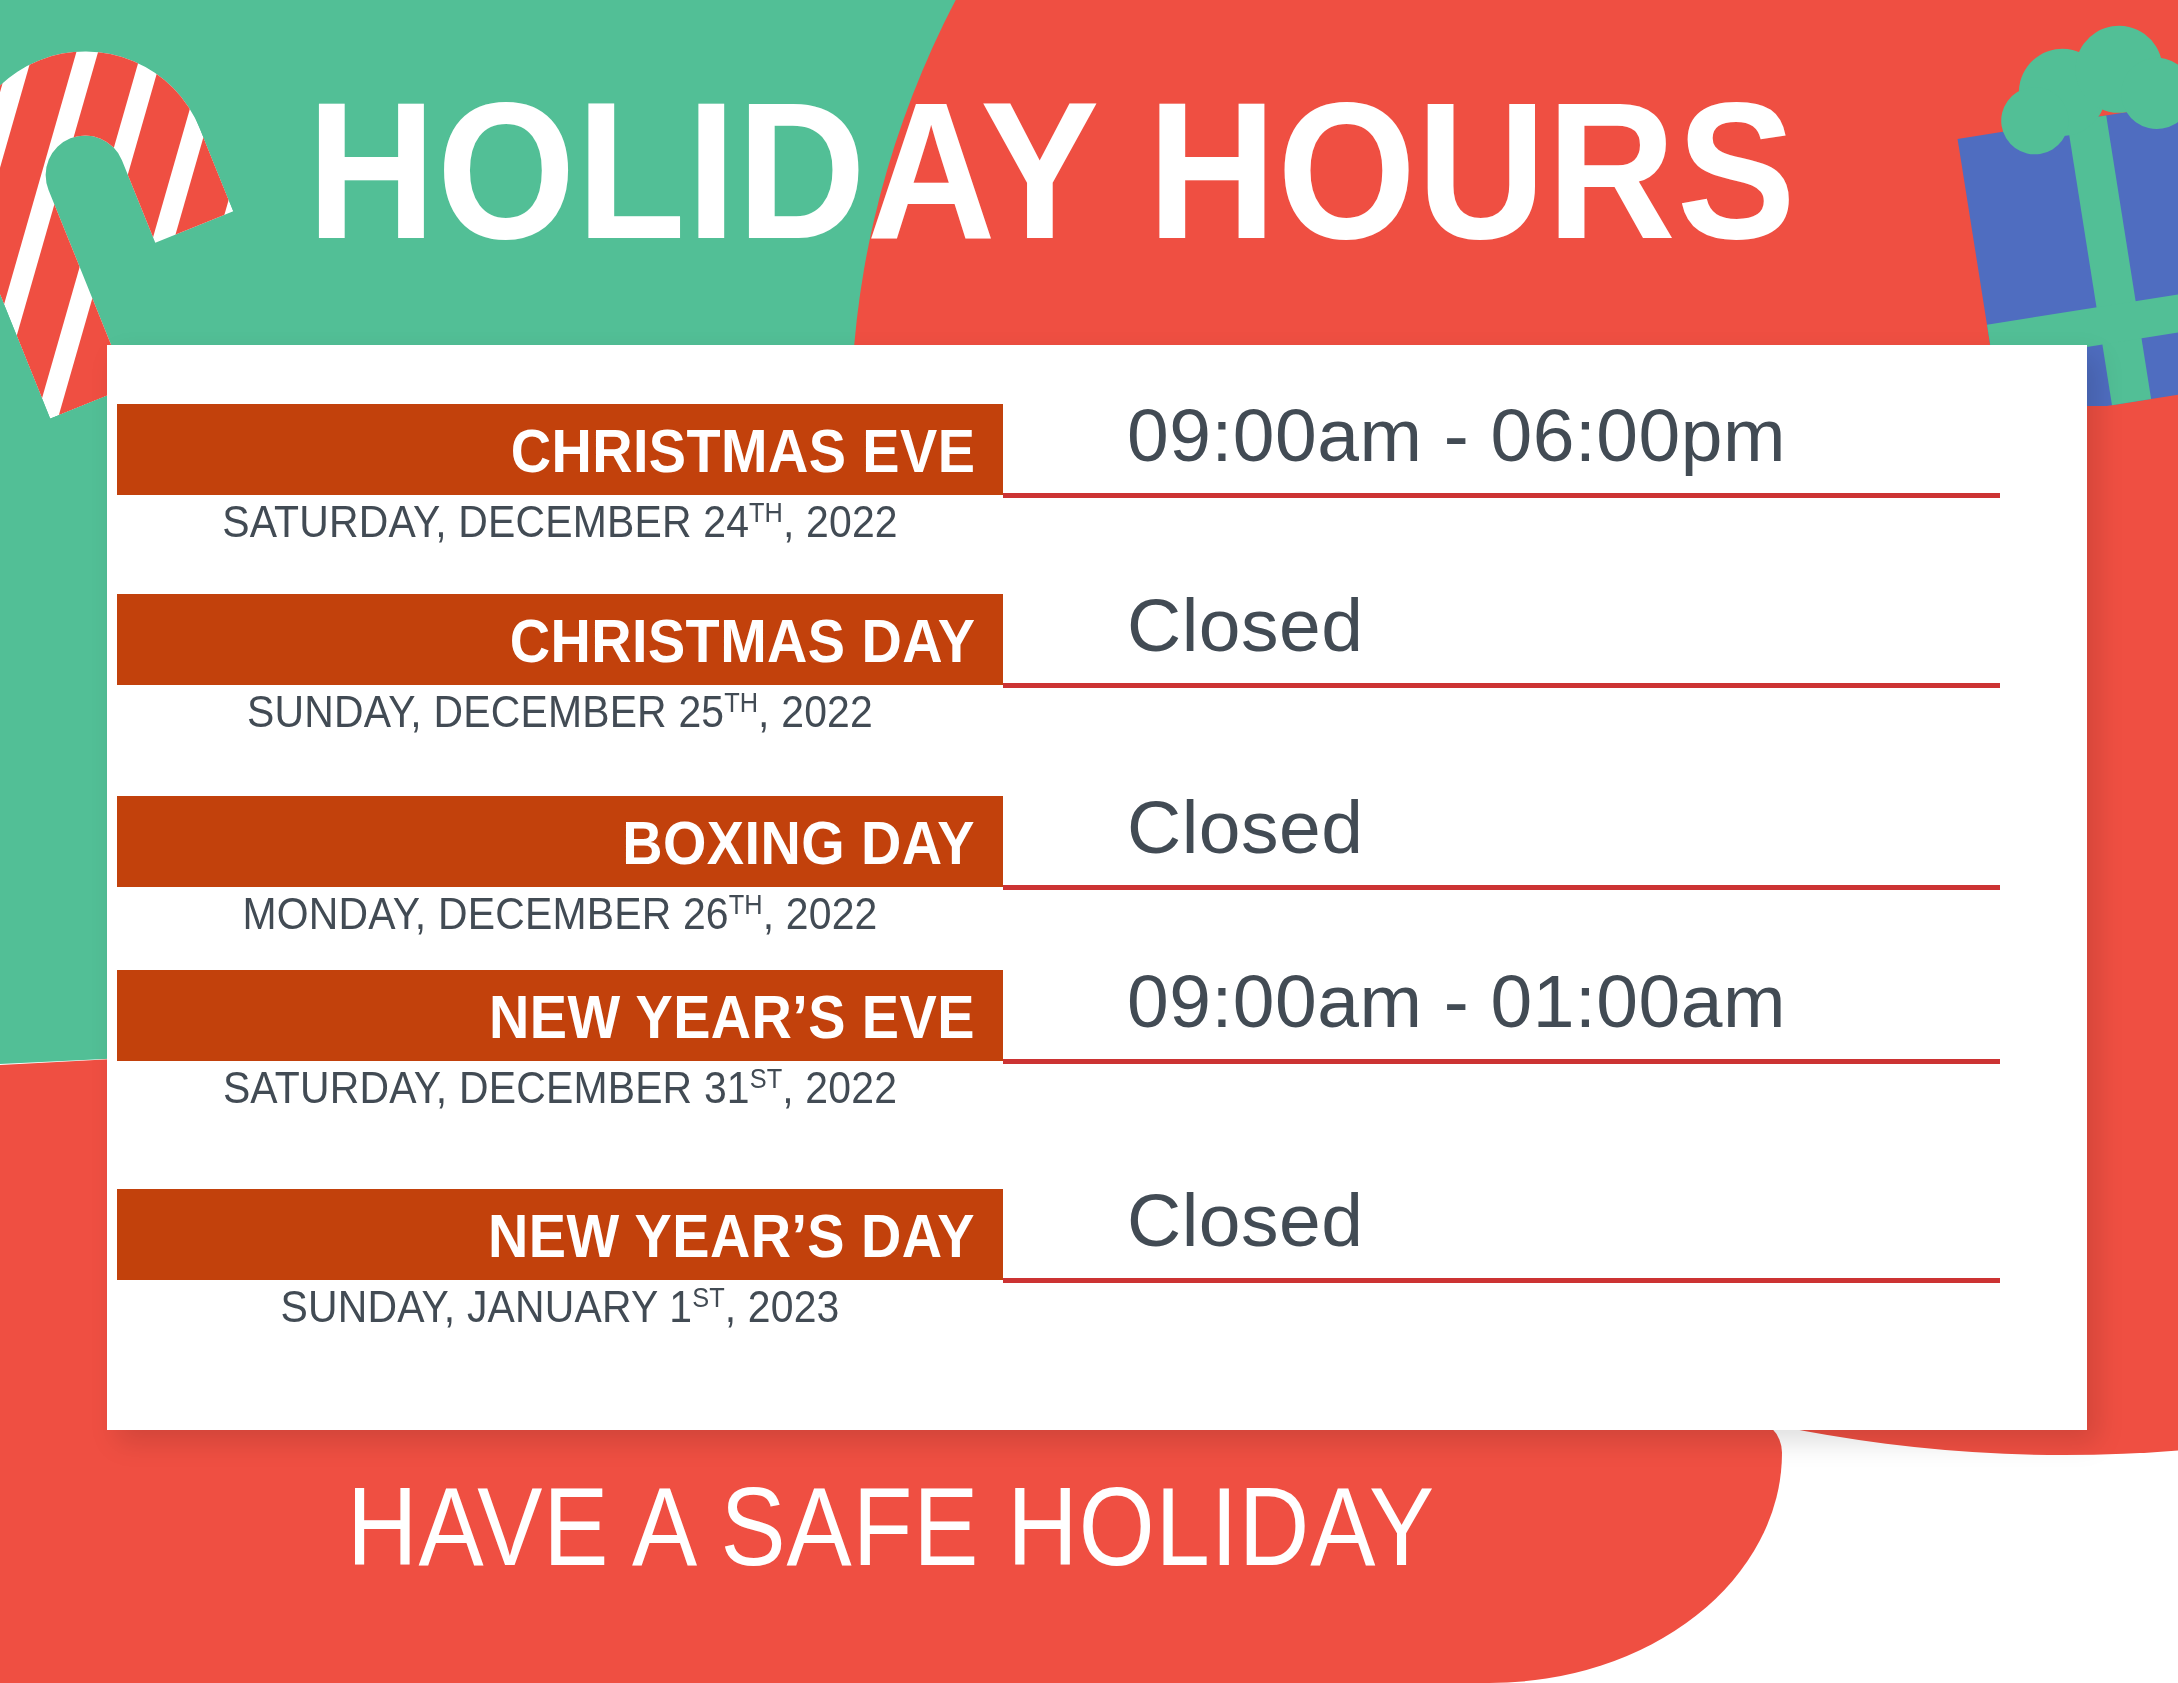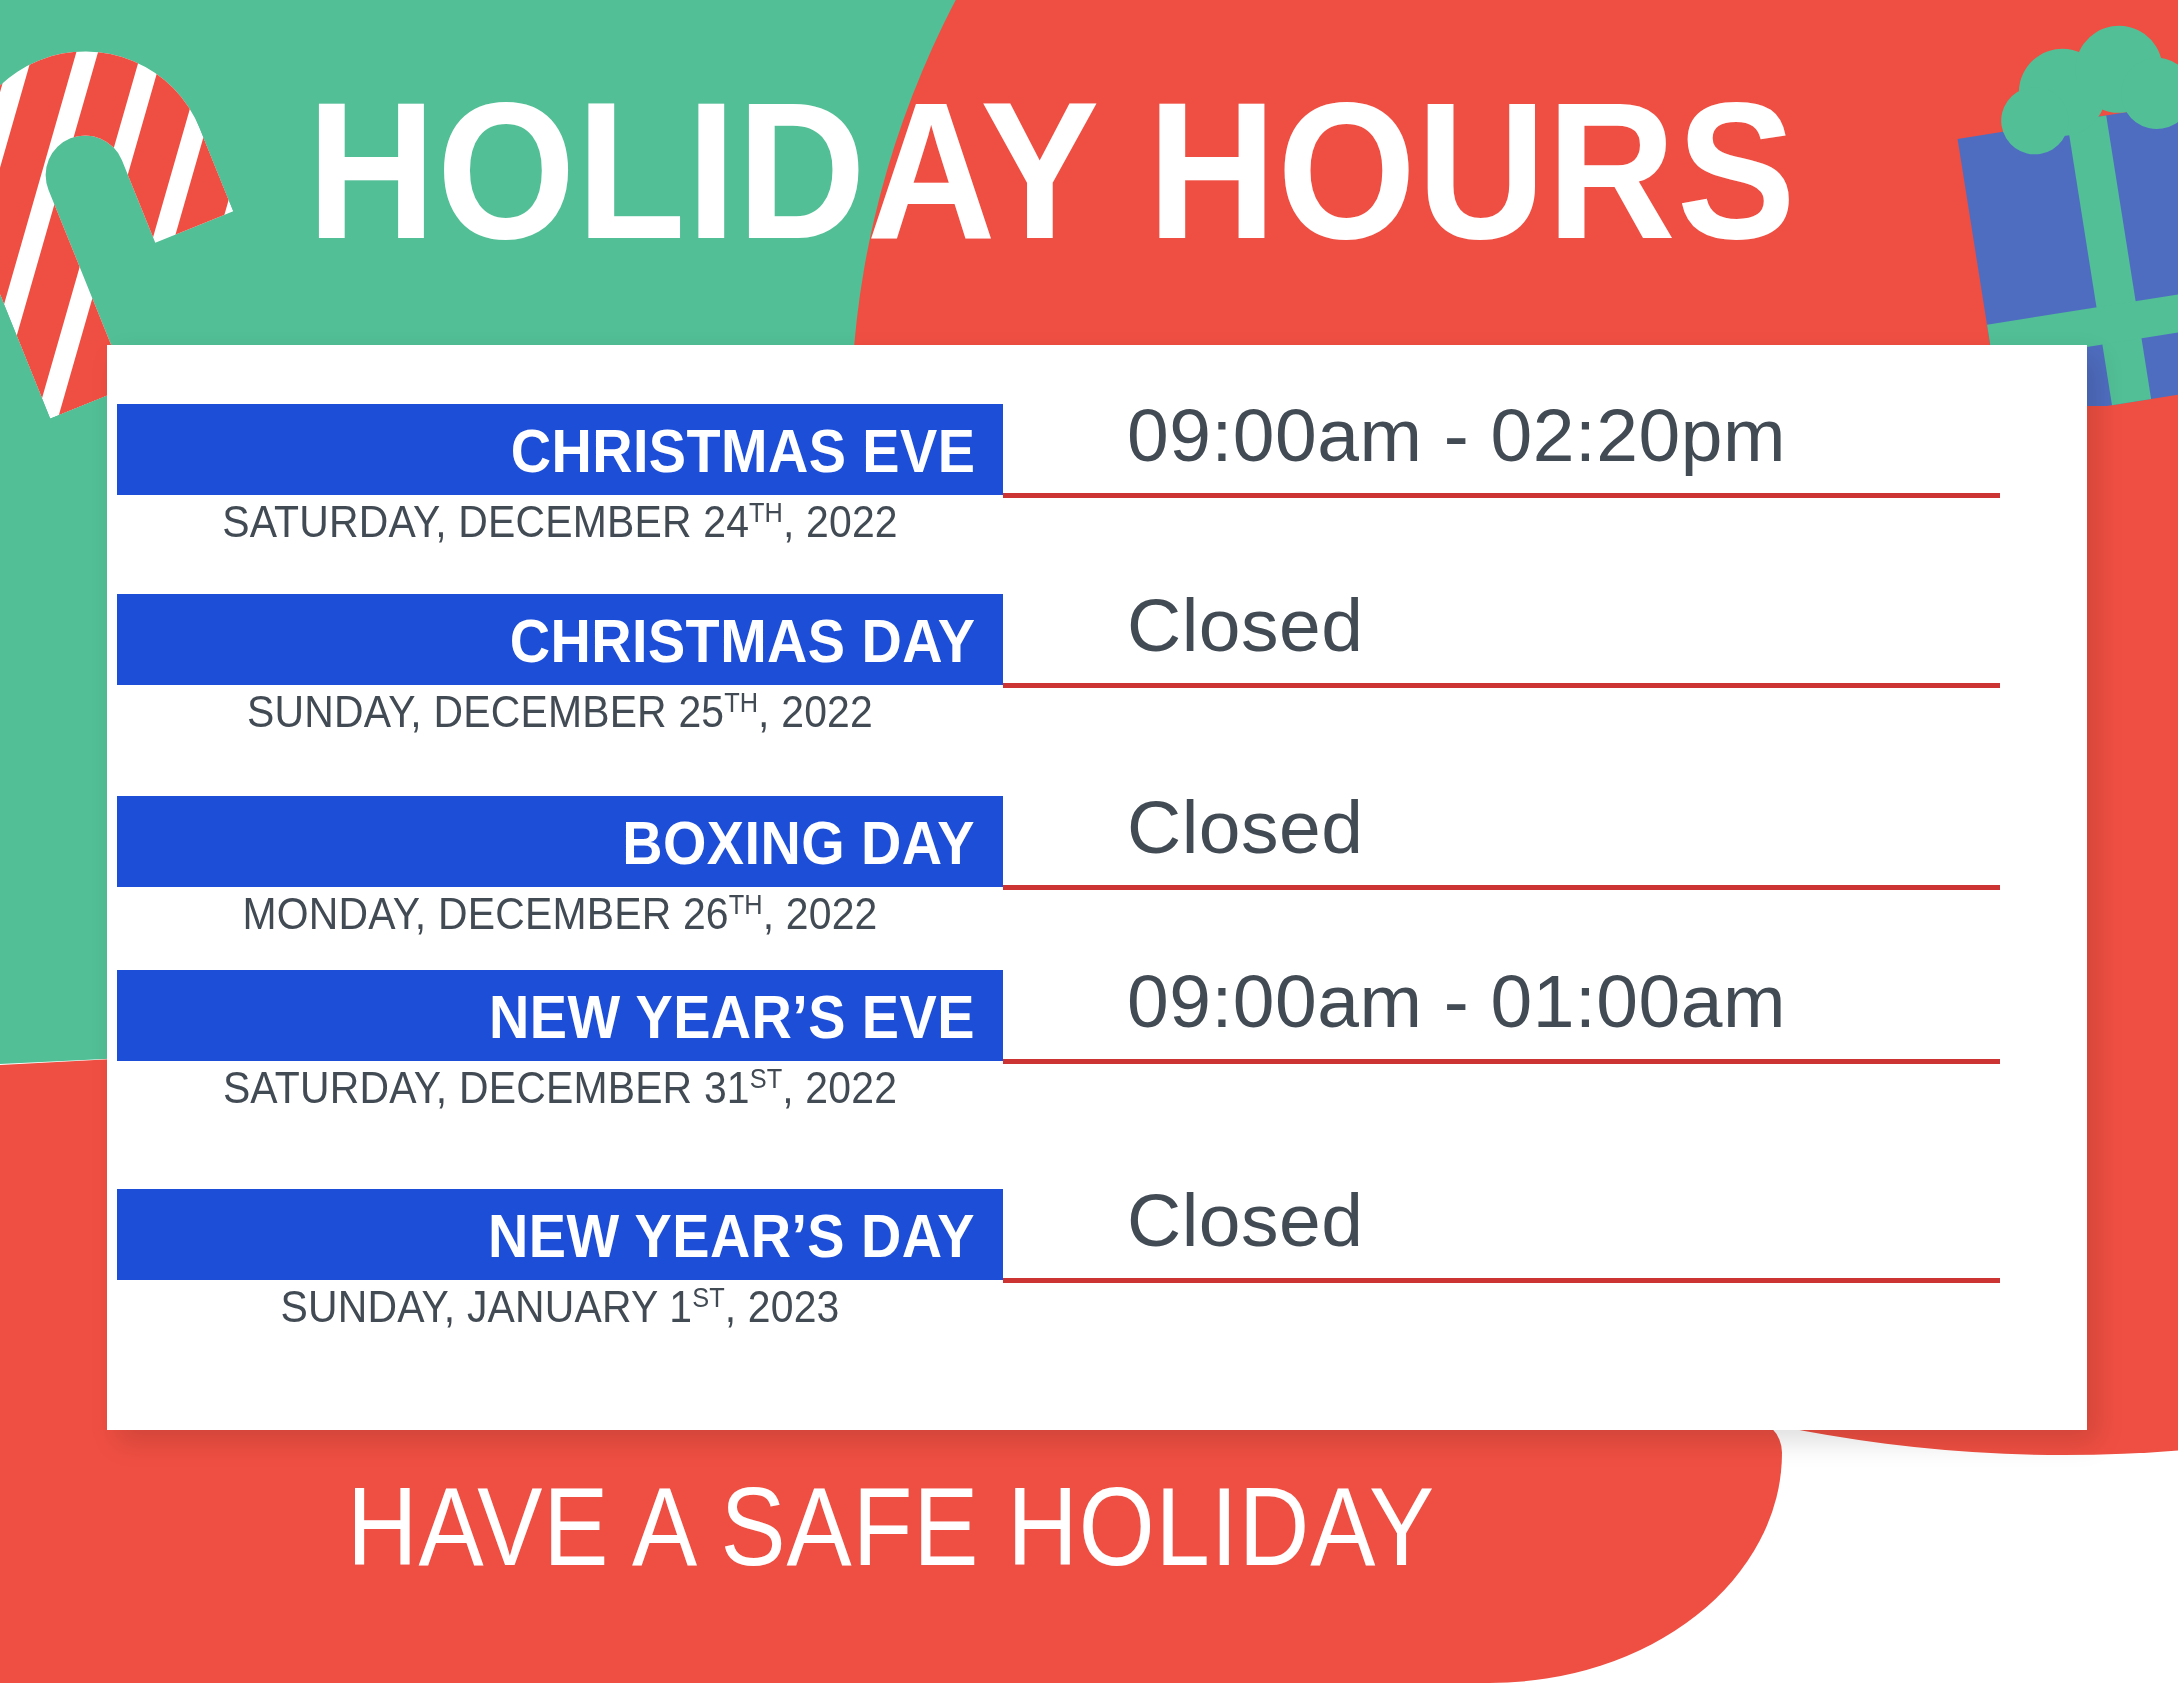--- a/index.html
+++ b/index.html
@@ -130,21 +130,21 @@
   .row-2 { top: 451px; padding-left: 41px; }
   .row-3 { top: 625px; }
   .row-4 { top: 844px; }
 
   .label-bar {
     position: absolute;
     left: 10px;
     top: 0;
     width: 886px;
     height: 91px;
-    background: #1d4ed8;
+    background: #c2410c;
   }
   .label-text {
     position: absolute;
     right: 28px;
     top: 50%;
     transform: translateY(-50%) scaleX(0.90);
     transform-origin: right center;
     color: #ffffff;
     font-size: 62px;
     font-weight: 700;
@@ -261,21 +261,21 @@
 
   <div class="title">HOLIDAY HOURS</div>
 
   <div class="rows">
 
     <div class="row row-0">
       <div class="label-bar">
         <span class="label-text">CHRISTMAS EVE</span>
       </div>
       <div class="date-text"><span>SATURDAY, DECEMBER 24</span><sup>TH</sup><span>, 2022</span></div>
-      <div class="hours-text">09:00am - 02:20pm</div>
+      <div class="hours-text">09:00am - 06:00pm</div>
       <div class="hours-rule"></div>
     </div>
 
     <div class="row row-1">
       <div class="label-bar">
         <span class="label-text">CHRISTMAS DAY</span>
       </div>
       <div class="date-text"><span>SUNDAY, DECEMBER 25</span><sup>TH</sup><span>, 2022</span></div>
       <div class="hours-text">Closed</div>
       <div class="hours-rule"></div>

